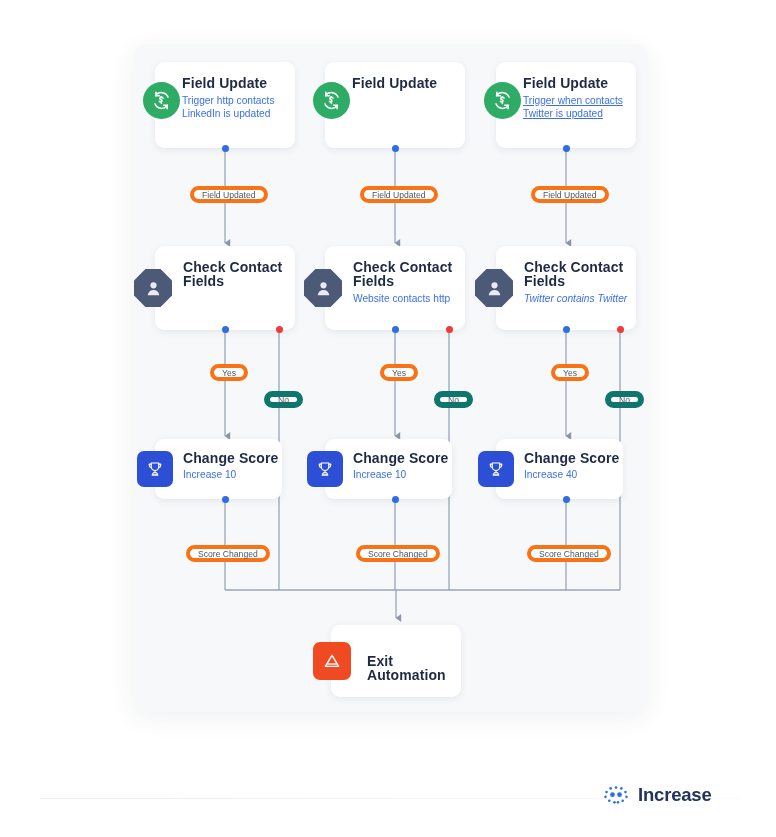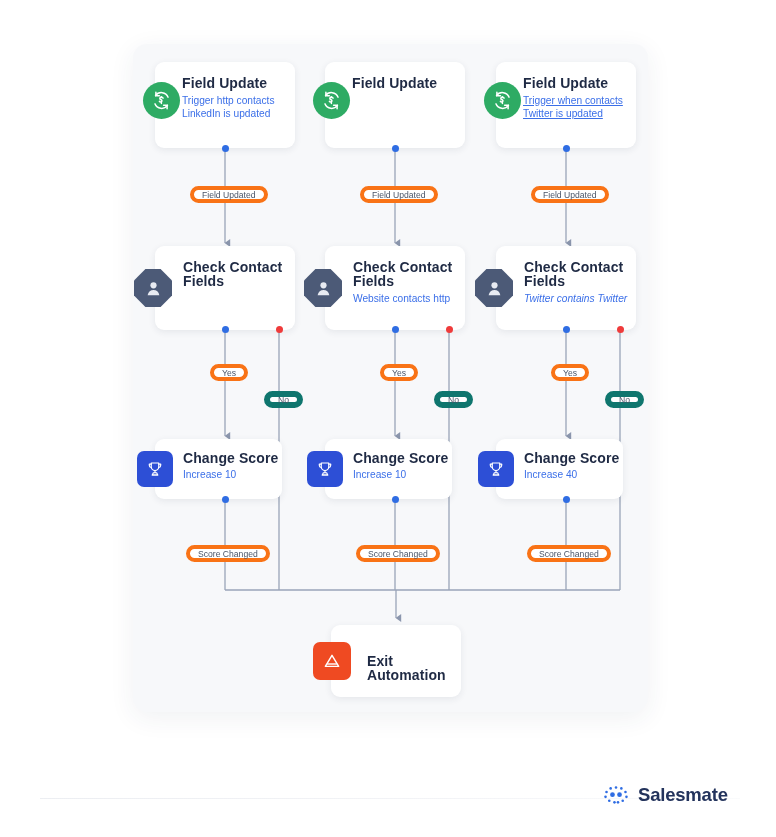--- a/index.html
+++ b/index.html
@@ -290,16 +290,16 @@
             <circle cx="30.7" cy="15.4" r="1.7"></circle>
           <circle cx="8.2" cy="20.6" r="1.7"></circle>
             <circle cx="25.8" cy="20.6" r="1.7"></circle>
           <circle cx="15" cy="22.6" r="1.7"></circle>
             <circle cx="19.6" cy="22.6" r="1.7"></circle>
           <circle cx="12.4" cy="12.6" r="3.1"></circle>
             <circle cx="21.6" cy="12.6" r="3.1"></circle>
         </g>
       </svg>
     </span>
-    <span class="brand-name">Salesmate</span>
+    <span class="brand-name">Increase</span>
   </div>
 
 </div>
 
 </body></html>

